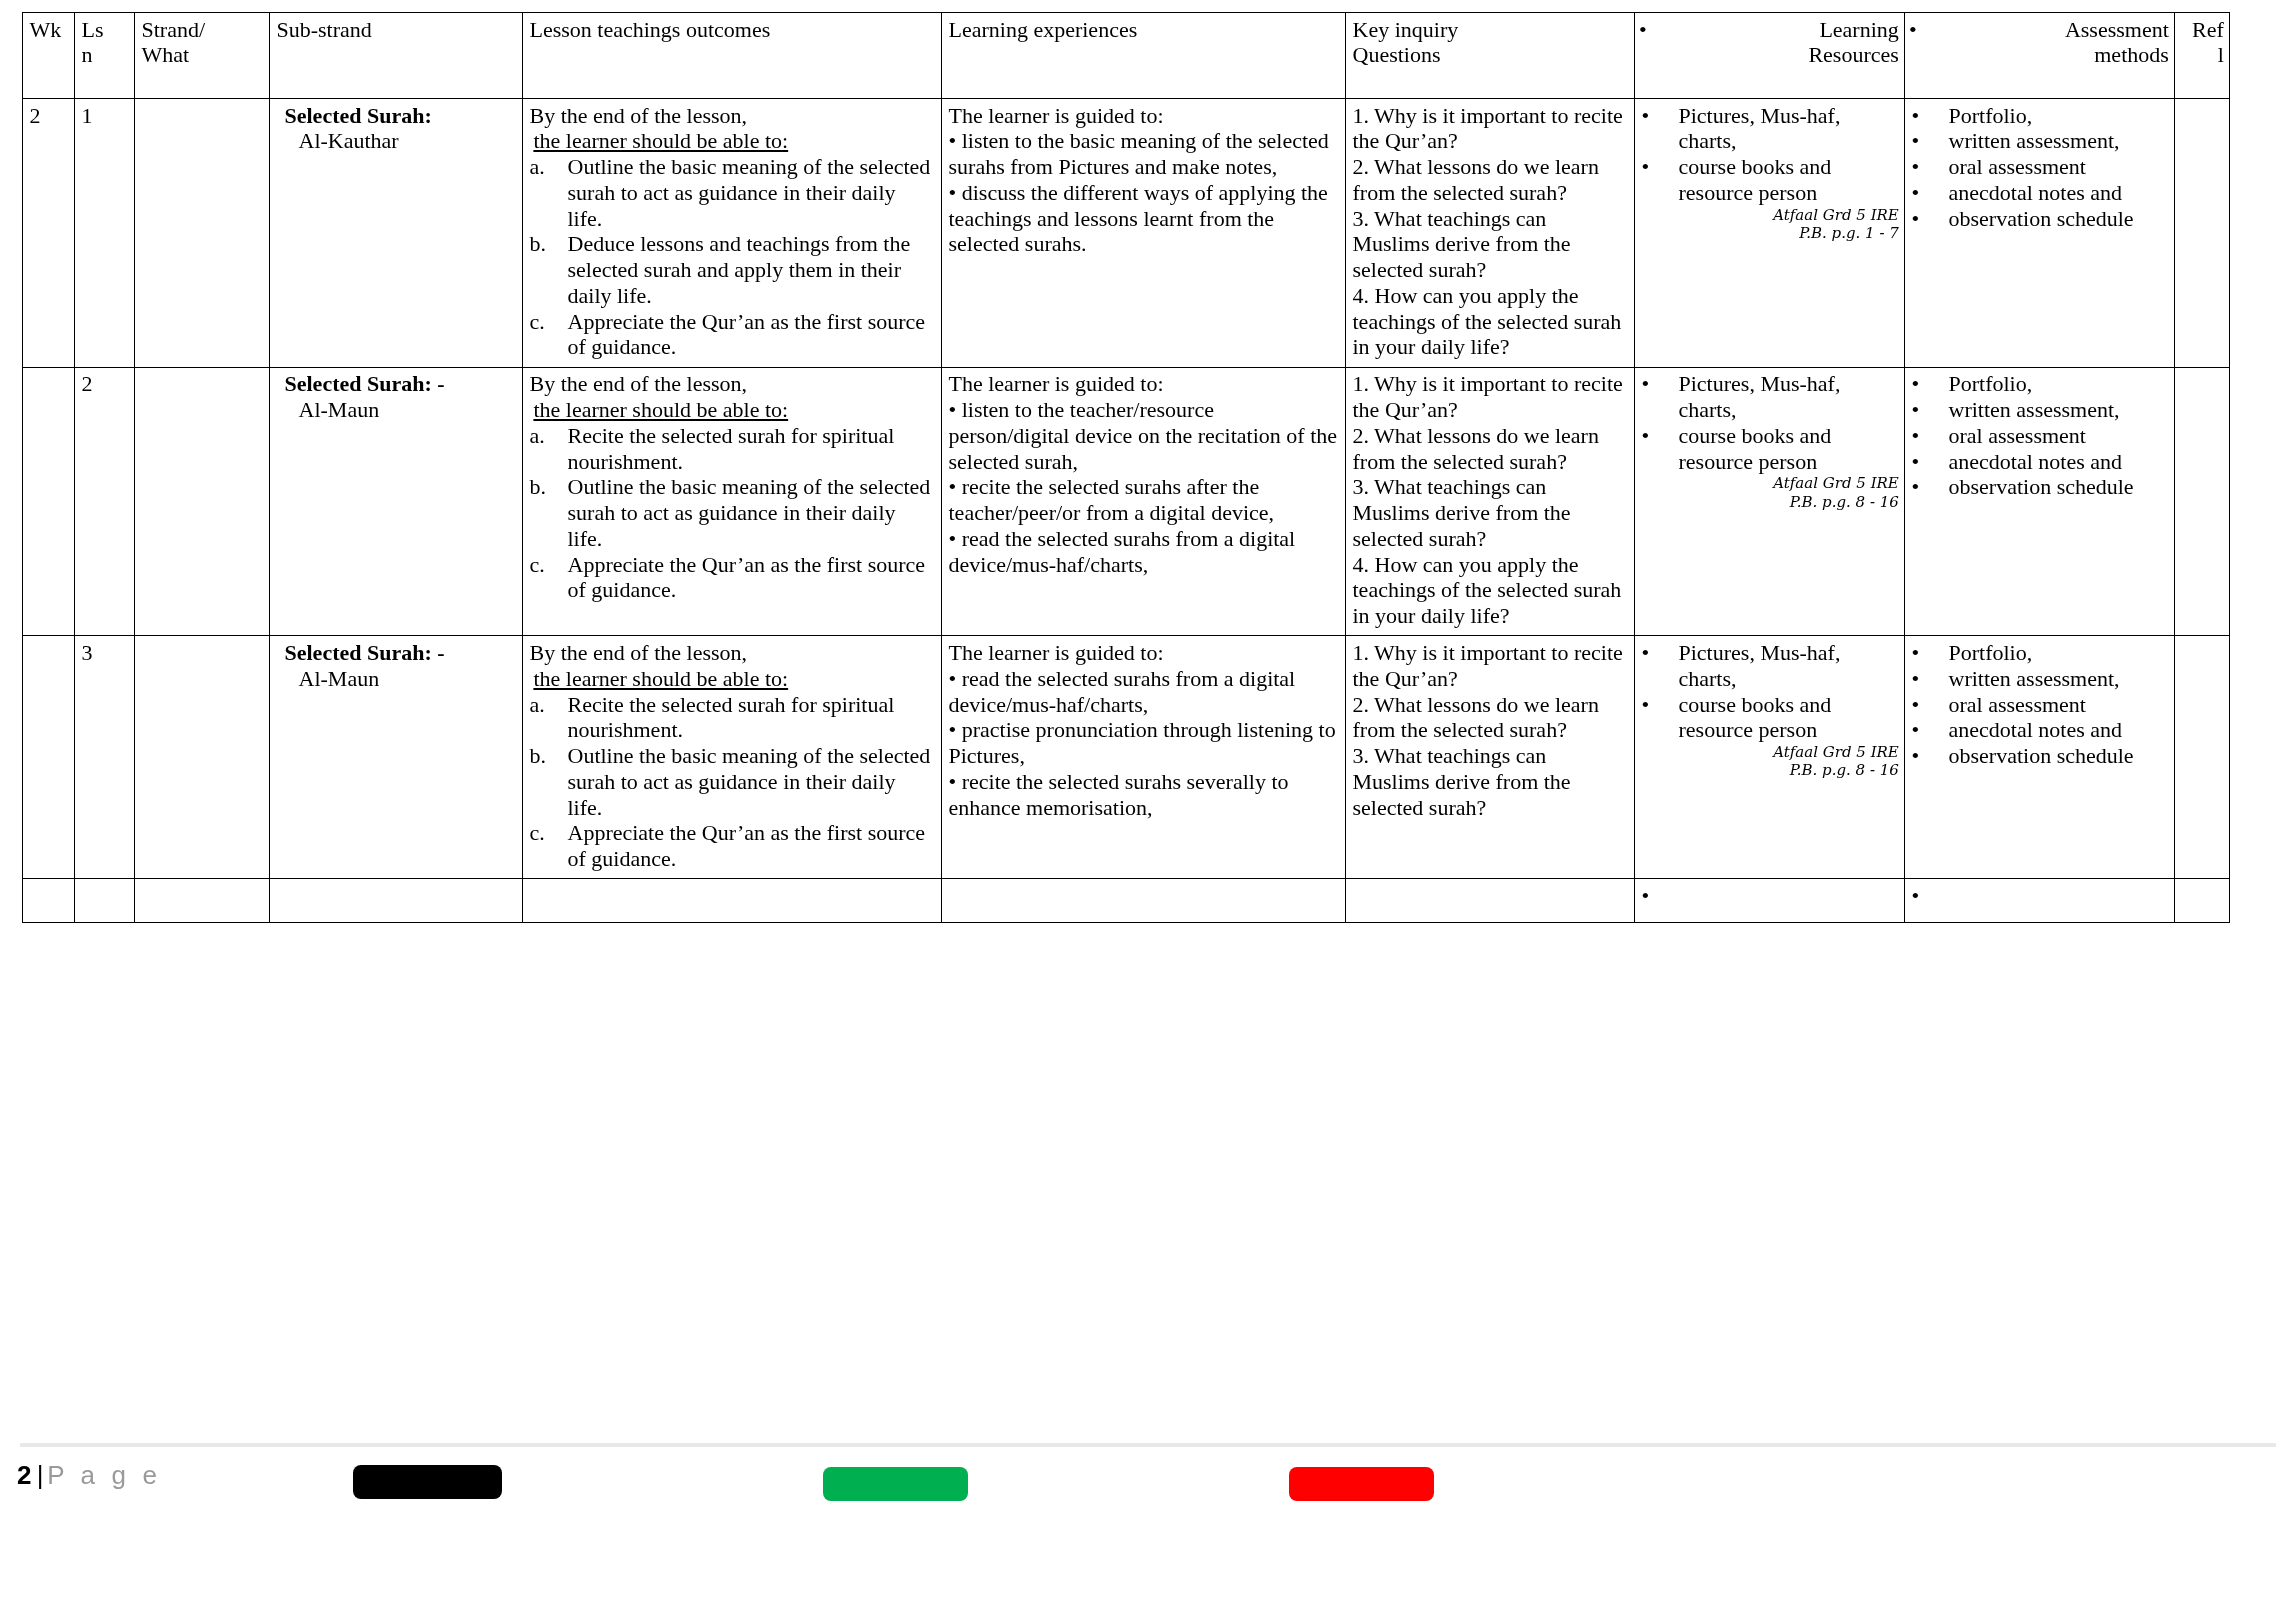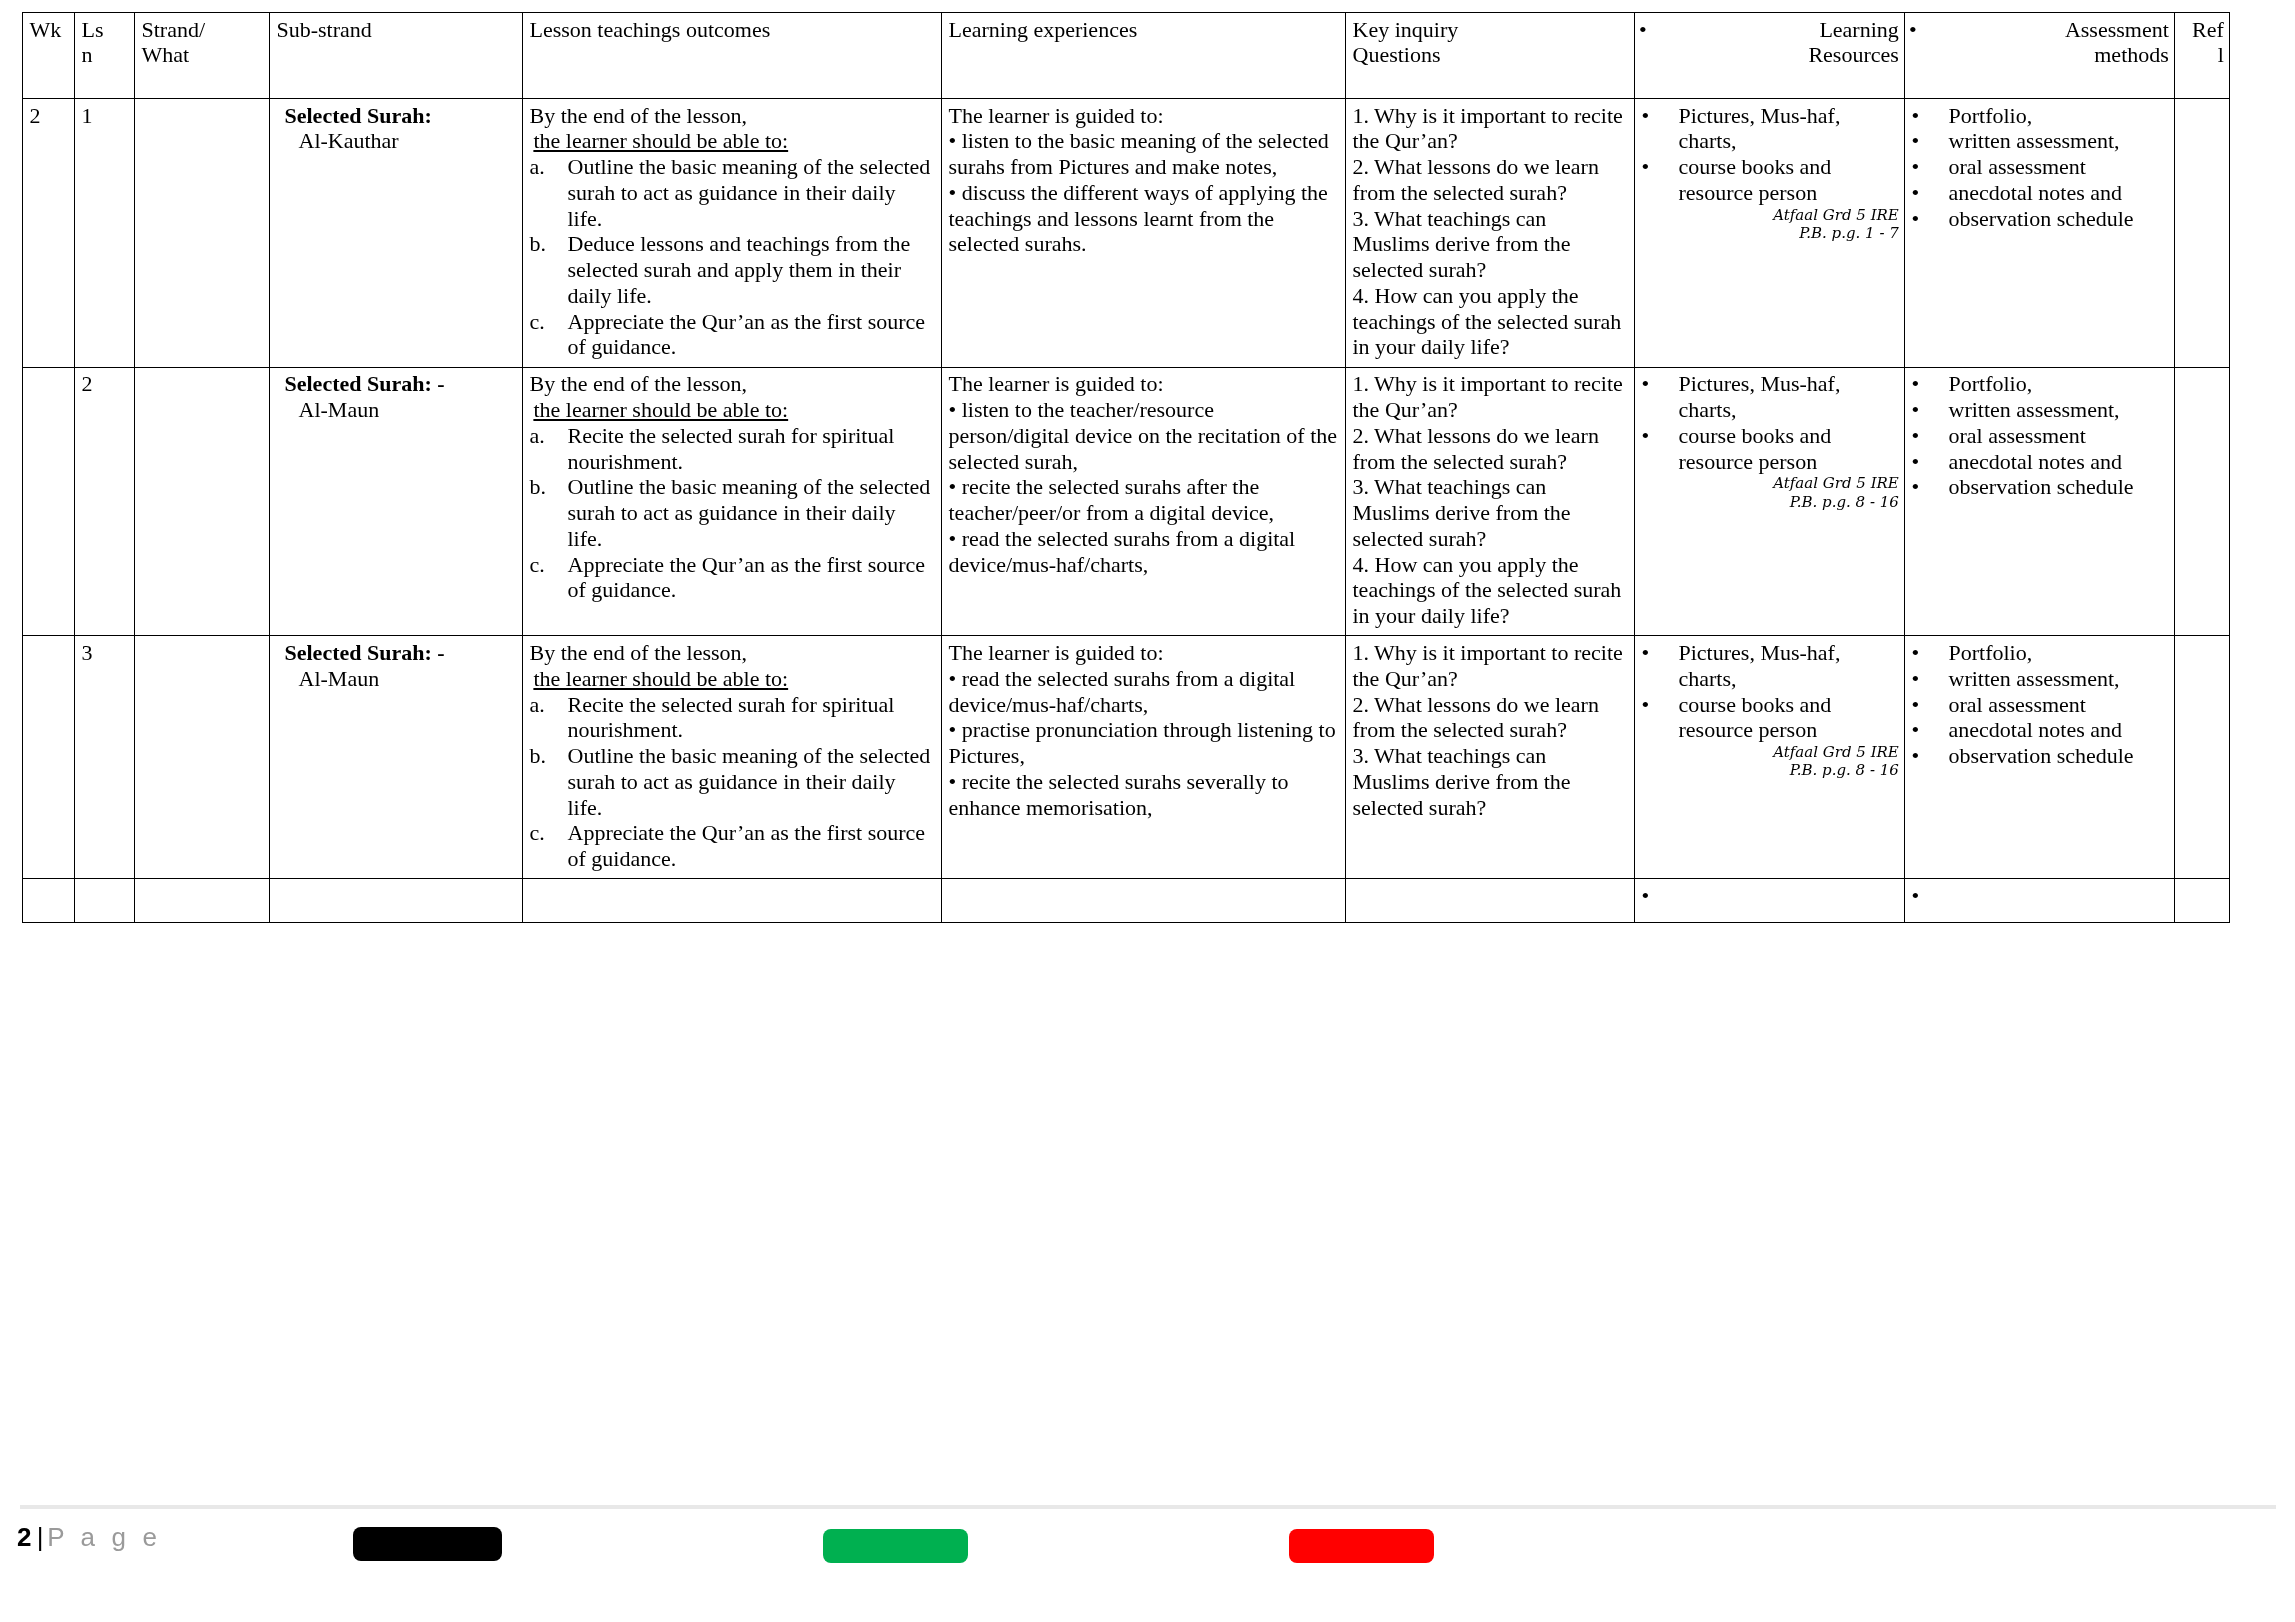--- a/index.html
+++ b/index.html
@@ -141,21 +141,21 @@
   }
 
   
   .blank-row td { height: 44px; padding-top: 5.2px; }
   .blank-row .only-dot { font-size: 22px; line-height: 1; }
 
   
   .footer {
     position: absolute;
     left: 0;
-    top: 1505px;
+    top: 1443px;
     width: 2295px;
     height: 118px;
   }
   .footer-rule {
     position: absolute;
     left: 19.6px;
     top: 0;
     width: 2256px;
     height: 3.9px;
     background: #e8e8e8;

